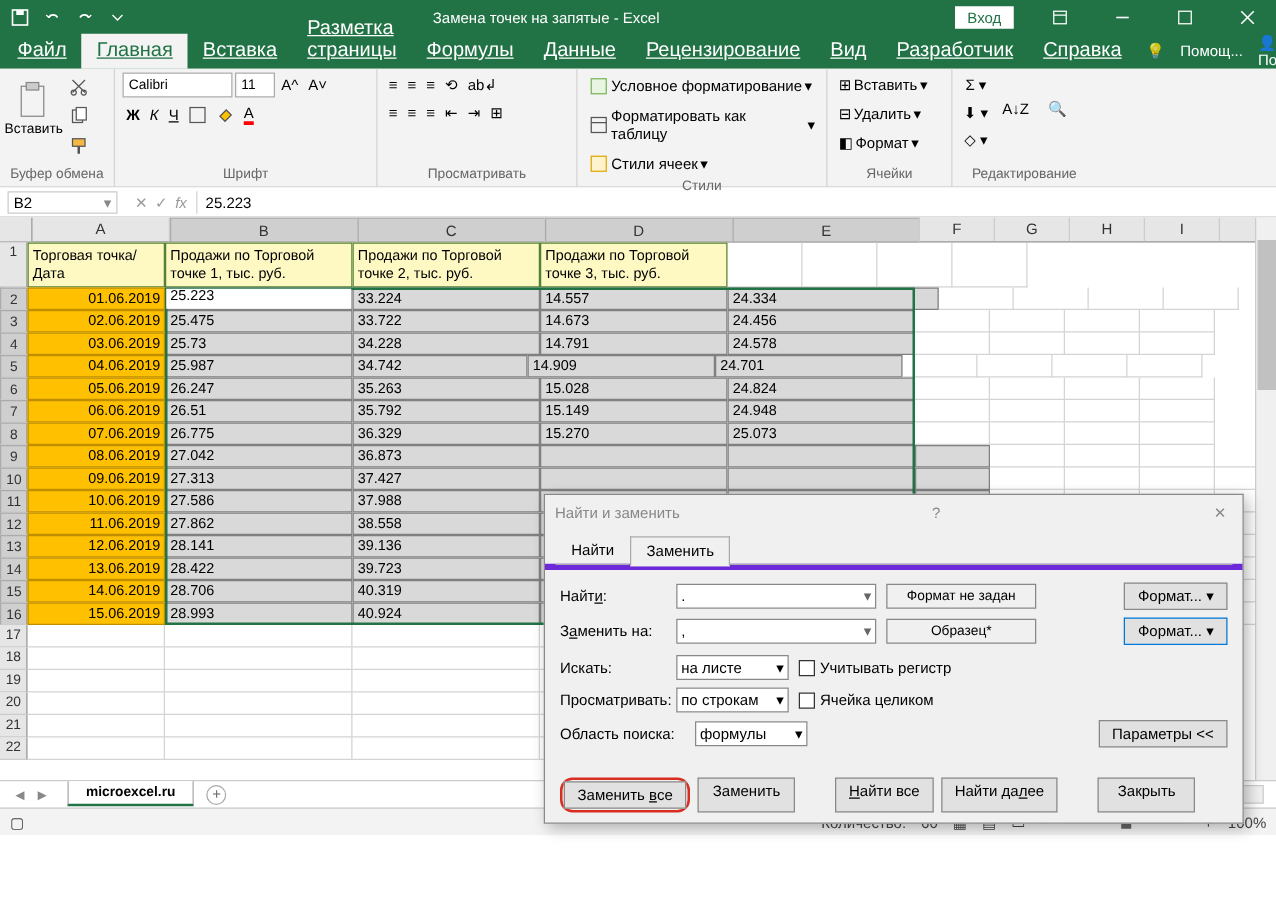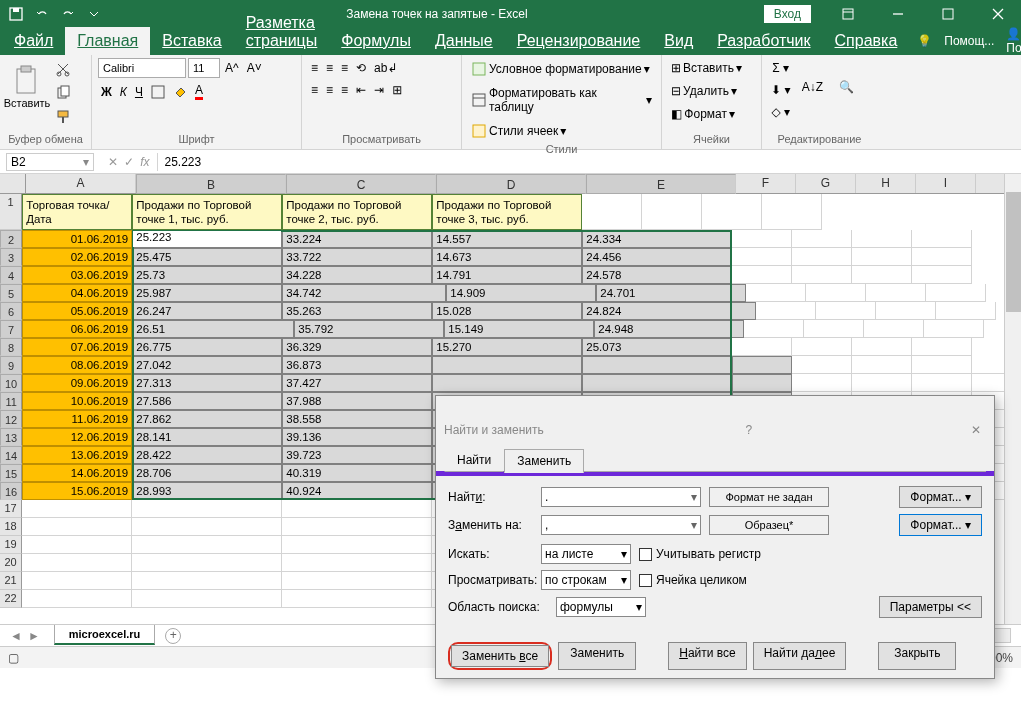--- a/index.html
+++ b/index.html
@@ -48,21 +48,21 @@
 .sheet-tabs{background:#fff;border-top:1px solid #ccc;height:22px;display:flex;align-items:center;padding:0 10px;}
 .sheet-tab{padding:3px 14px;border:1px solid #aaa;border-top:none;background:#fff;font-size:11px;position:relative;top:-1px;}
 .sheet-tab.active{font-weight:bold;border-bottom:2px solid #217346;}
 .sheet-scroll{margin-left:auto;display:flex;align-items:center;gap:4px;}
 .statusbar{background:#f3f3f3;border-top:1px solid #ccc;height:22px;display:flex;align-items:center;padding:0 8px;font-size:11px;color:#444;}
 .statusbar .right{margin-left:auto;display:flex;align-items:center;gap:12px;}
 .zoom-slider{width:100px;height:3px;background:#999;position:relative;}
 .zoom-thumb{position:absolute;width:8px;height:12px;background:#666;top:-5px;left:46px;}
 
 .dialog{position:absolute;left:435px;top:395px;width:560px;background:#f0f0f0;border:1px solid #888;box-shadow:3px 3px 12px rgba(0,0,0,0.3);}
-.dlg-title{height:28px;display:flex;align-items:center;padding:0 8px;color:#888;font-size:12px;margin-top:20px;}
+.dlg-title{height:28px;display:flex;align-items:center;padding:0 8px;color:#888;font-size:12px;}
 .dlg-title .close{margin-left:auto;cursor:pointer;width:20px;text-align:center;color:#888;}
 .dlg-tabs{display:flex;padding:4px 8px 0;}
 .dlg-tab{padding:4px 12px;border:1px solid transparent;cursor:pointer;font-size:12px;}
 .dlg-tab.active{border:1px solid #aaa;border-bottom-color:#f0f0f0;background:#f0f0f0;position:relative;top:1px;}
 .dlg-tab:not(.active){border-bottom:1px solid #aaa;}
 .dlg-body{border-top:5px solid #6d28d9;padding:10px 12px;margin-top:-1px;}
 .dlg-row{display:flex;align-items:center;gap:8px;margin-bottom:6px;}
 .dlg-lbl{width:85px;font-size:12px;}
 .dlg-input{flex:0 0 160px;border:1px solid #888;height:20px;padding:0 3px;font-size:11px;background:#fff;display:flex;align-items:center;justify-content:space-between;}
 .dlg-fmt{width:120px;border:1px solid #888;height:20px;text-align:center;line-height:18px;font-size:11px;}
@@ -344,21 +344,21 @@
           <div class="cell" style="width: 60px;"></div>
           <div class="cell" style="width: 60px;"></div>
           <div class="cell" style="width: 60px;"></div>
           <div class="cell" style="width: 60px;"></div>
         </div>
         <div class="cell-row">
           <div class="cell orange-date" style="width: 110px;">01.06.2019</div>
           <div class="cell data-sel" style="width: 150px;">25.223</div>
           <div class="cell data-sel" style="width: 150px;">33.224</div>
           <div class="cell data-sel" style="width: 150px;">14.557</div>
-          <div class="cell data-sel" style="width: 150px;">24.334</div>
+          <div class="cell data-sel" style="width: 169px;">24.334</div>
           <div class="cell" style="width: 60px;"></div>
           <div class="cell" style="width: 60px;"></div>
           <div class="cell" style="width: 60px;"></div>
           <div class="cell" style="width: 60px;"></div>
         </div>
         <div class="cell-row">
           <div class="cell orange-date" style="width: 110px;">02.06.2019</div>
           <div class="cell data-sel" style="width: 150px;">25.475</div>
           <div class="cell data-sel" style="width: 150px;">33.722</div>
           <div class="cell data-sel" style="width: 150px;">14.673</div>
@@ -375,42 +375,42 @@
           <div class="cell data-sel" style="width: 150px;">14.791</div>
           <div class="cell data-sel" style="width: 150px;">24.578</div>
           <div class="cell" style="width: 60px;"></div>
           <div class="cell" style="width: 60px;"></div>
           <div class="cell" style="width: 60px;"></div>
           <div class="cell" style="width: 60px;"></div>
         </div>
         <div class="cell-row">
           <div class="cell orange-date" style="width: 110px;">04.06.2019</div>
           <div class="cell data-sel" style="width: 150px;">25.987</div>
-          <div class="cell data-sel" style="width: 164px;">34.742</div>
+          <div class="cell data-sel" style="width: 140px;">34.742</div>
           <div class="cell data-sel" style="width: 150px;">14.909</div>
           <div class="cell data-sel" style="width: 150px;">24.701</div>
           <div class="cell" style="width: 60px;"></div>
           <div class="cell" style="width: 60px;"></div>
           <div class="cell" style="width: 60px;"></div>
           <div class="cell" style="width: 60px;"></div>
         </div>
         <div class="cell-row">
           <div class="cell orange-date" style="width: 110px;">05.06.2019</div>
           <div class="cell data-sel" style="width: 150px;">26.247</div>
           <div class="cell data-sel" style="width: 150px;">35.263</div>
           <div class="cell data-sel" style="width: 150px;">15.028</div>
-          <div class="cell data-sel" style="width: 174px;">24.824</div>
+          <div class="cell data-sel" style="width: 150px;">24.824</div>
           <div class="cell" style="width: 60px;"></div>
           <div class="cell" style="width: 60px;"></div>
           <div class="cell" style="width: 60px;"></div>
           <div class="cell" style="width: 60px;"></div>
         </div>
         <div class="cell-row">
           <div class="cell orange-date" style="width: 110px;">06.06.2019</div>
-          <div class="cell data-sel" style="width: 162px;">26.51</div>
+          <div class="cell data-sel" style="width: 150px;">26.51</div>
           <div class="cell data-sel" style="width: 150px;">35.792</div>
           <div class="cell data-sel" style="width: 150px;">15.149</div>
           <div class="cell data-sel" style="width: 150px;">24.948</div>
           <div class="cell" style="width: 60px;"></div>
           <div class="cell" style="width: 60px;"></div>
           <div class="cell" style="width: 60px;"></div>
           <div class="cell" style="width: 60px;"></div>
         </div>
         <div class="cell-row">
           <div class="cell orange-date" style="width: 110px;">07.06.2019</div>

